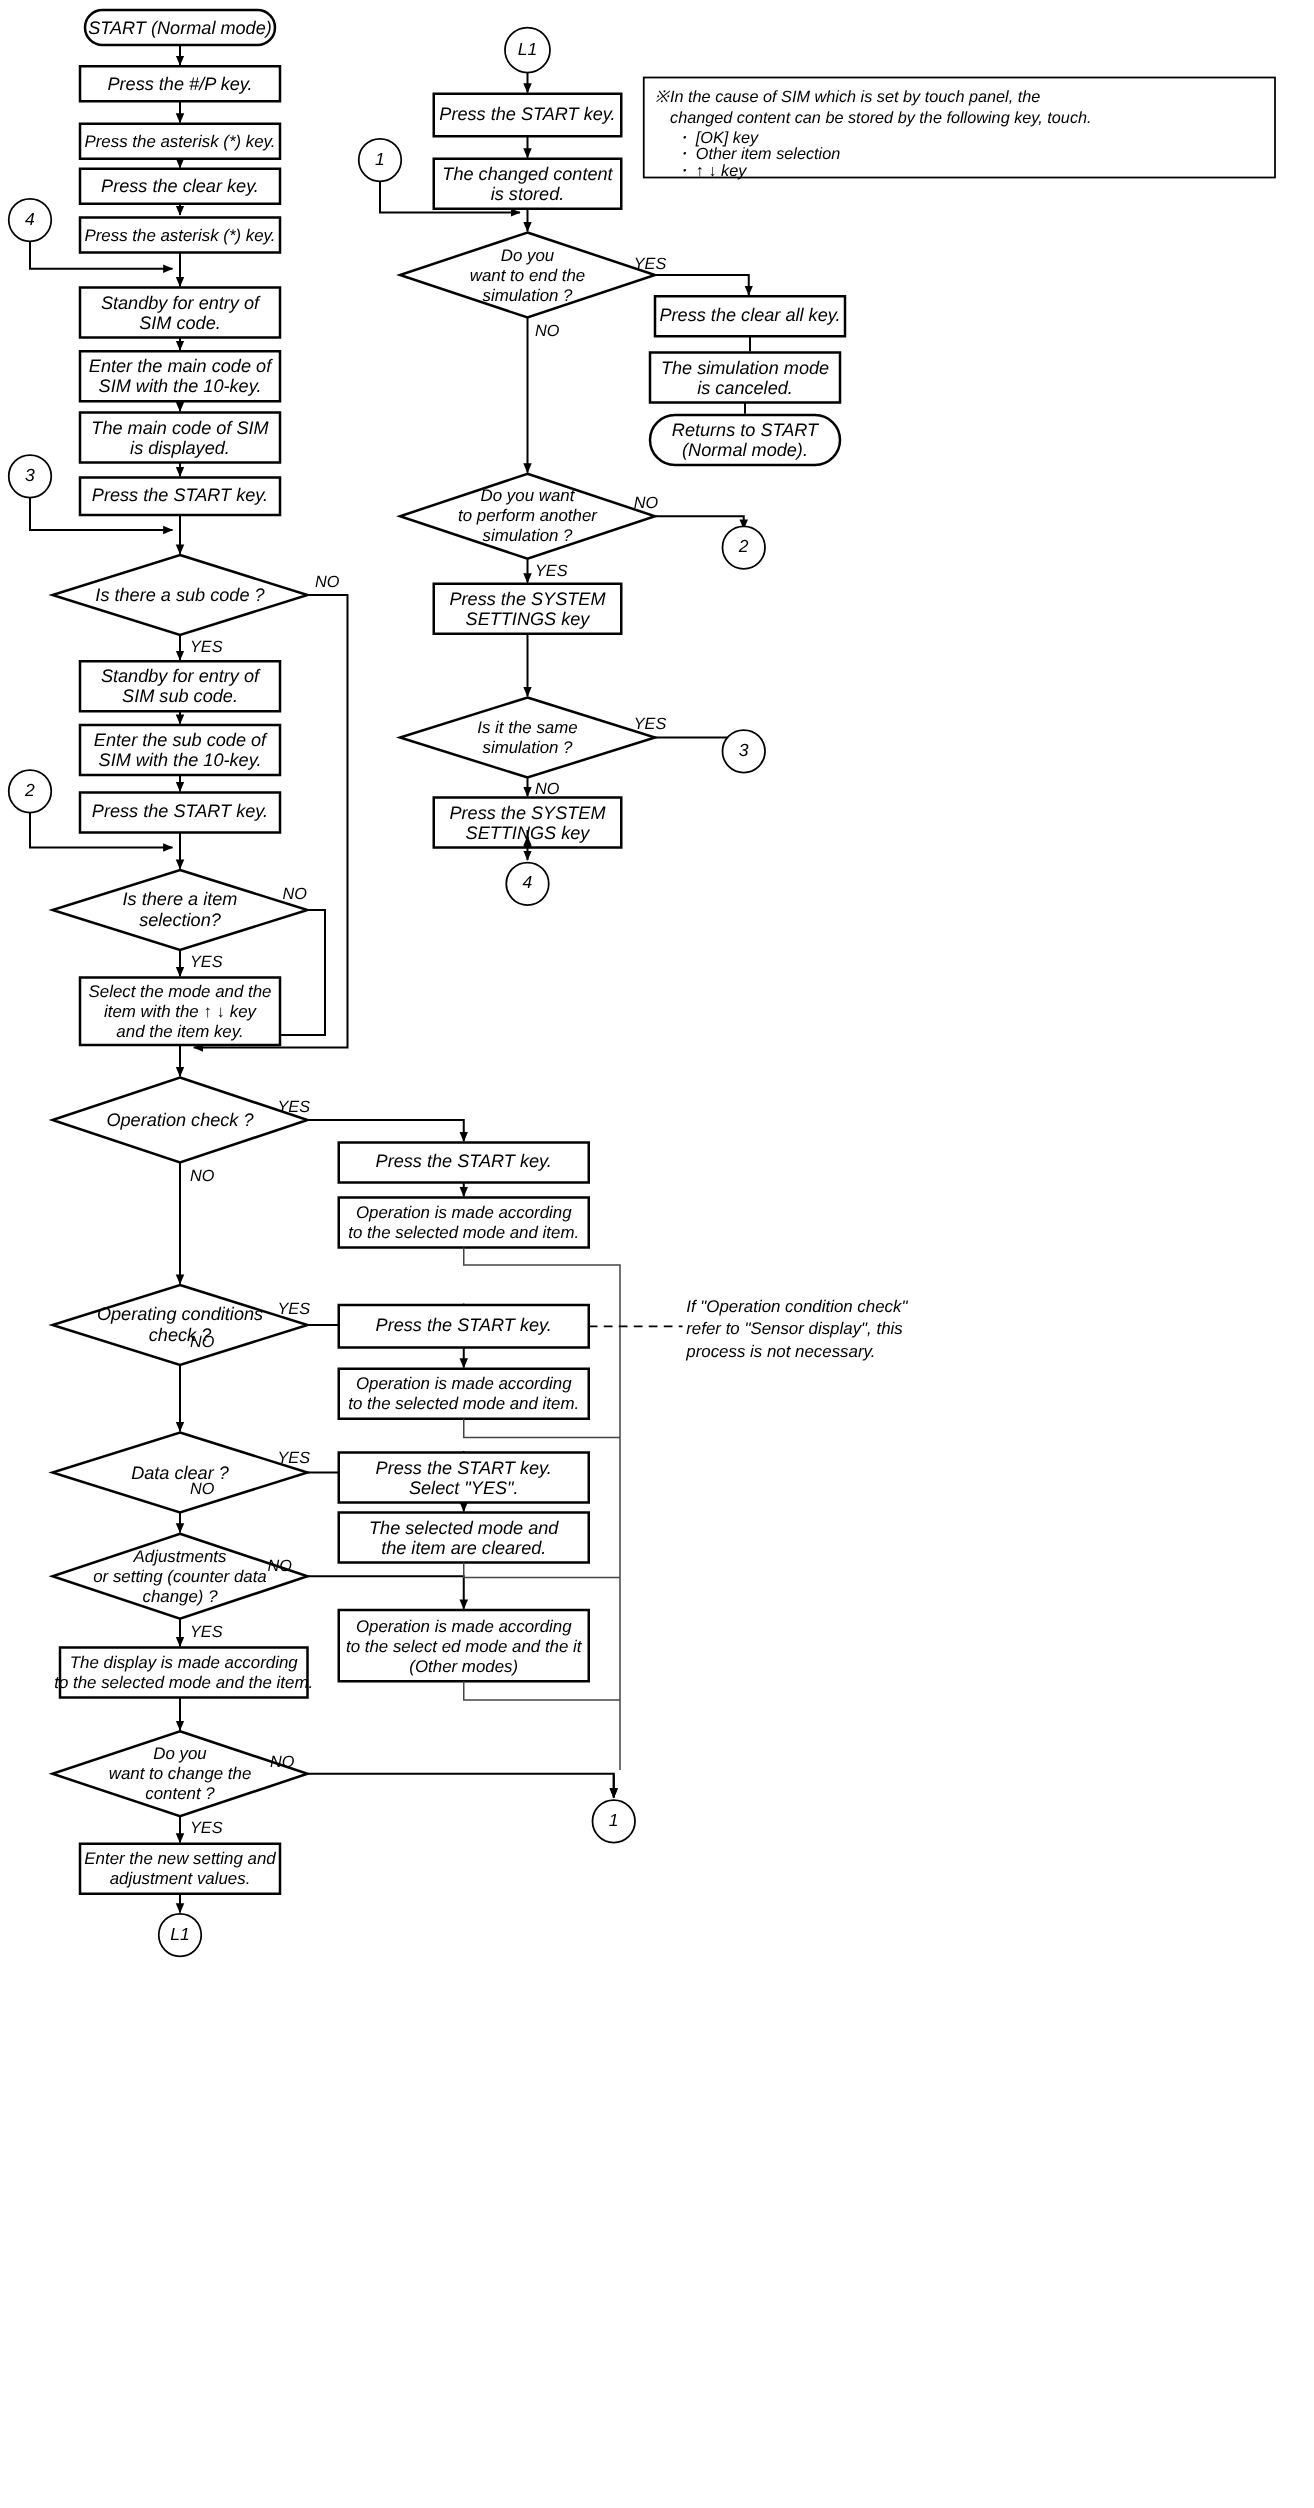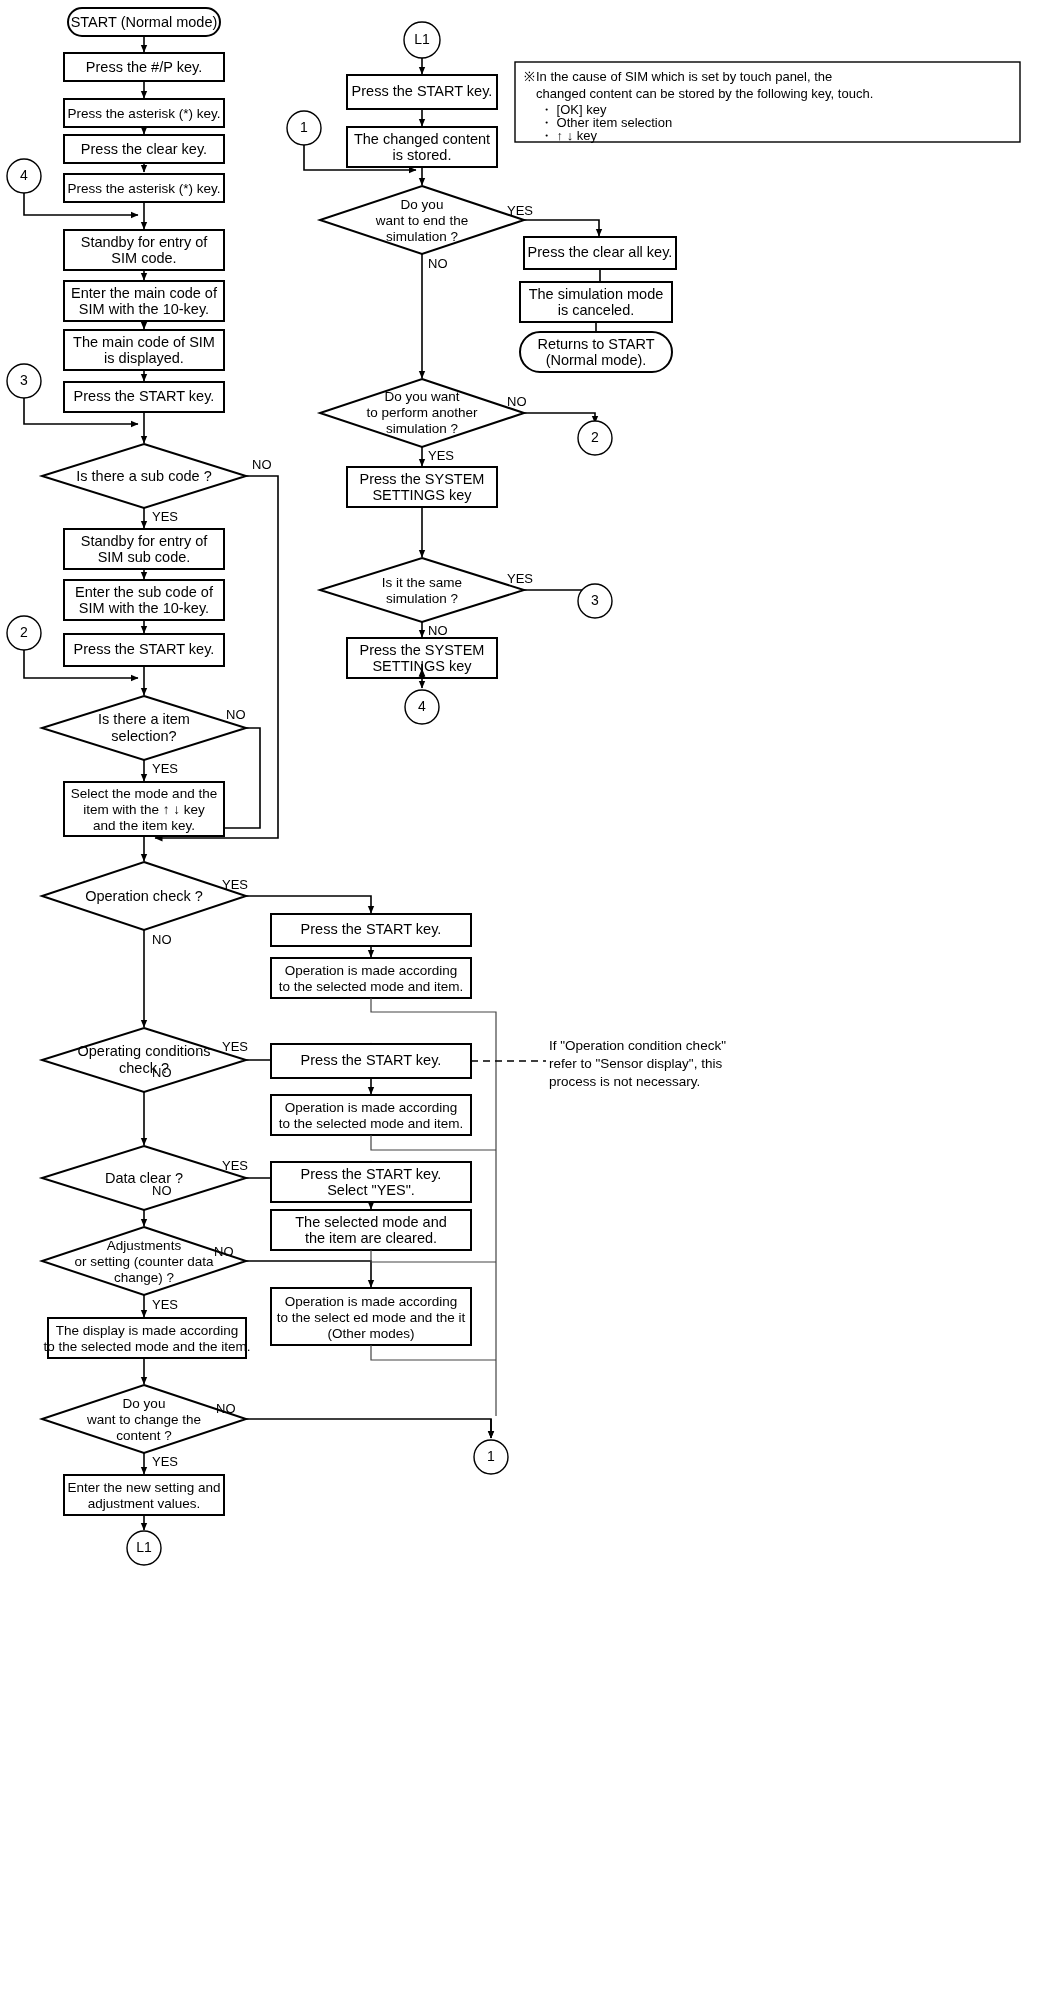--- a/index.html
+++ b/index.html
@@ -6,20 +6,21 @@
     margin: 0;
     padding: 0;
     background: #ffffff;
   }
   #canvas-wrap {
     position: relative;
     width: 1051px;
     height: 2006px;
     background: #ffffff;
     font-family: "Liberation Sans", sans-serif;
+    font-style: italic;
   }
   svg#flow {
     display: block;
     width: 1051px;
     height: 2006px;
   }
   .node-box {
     fill: #ffffff;
     stroke: #000000;
     stroke-width: 2;

